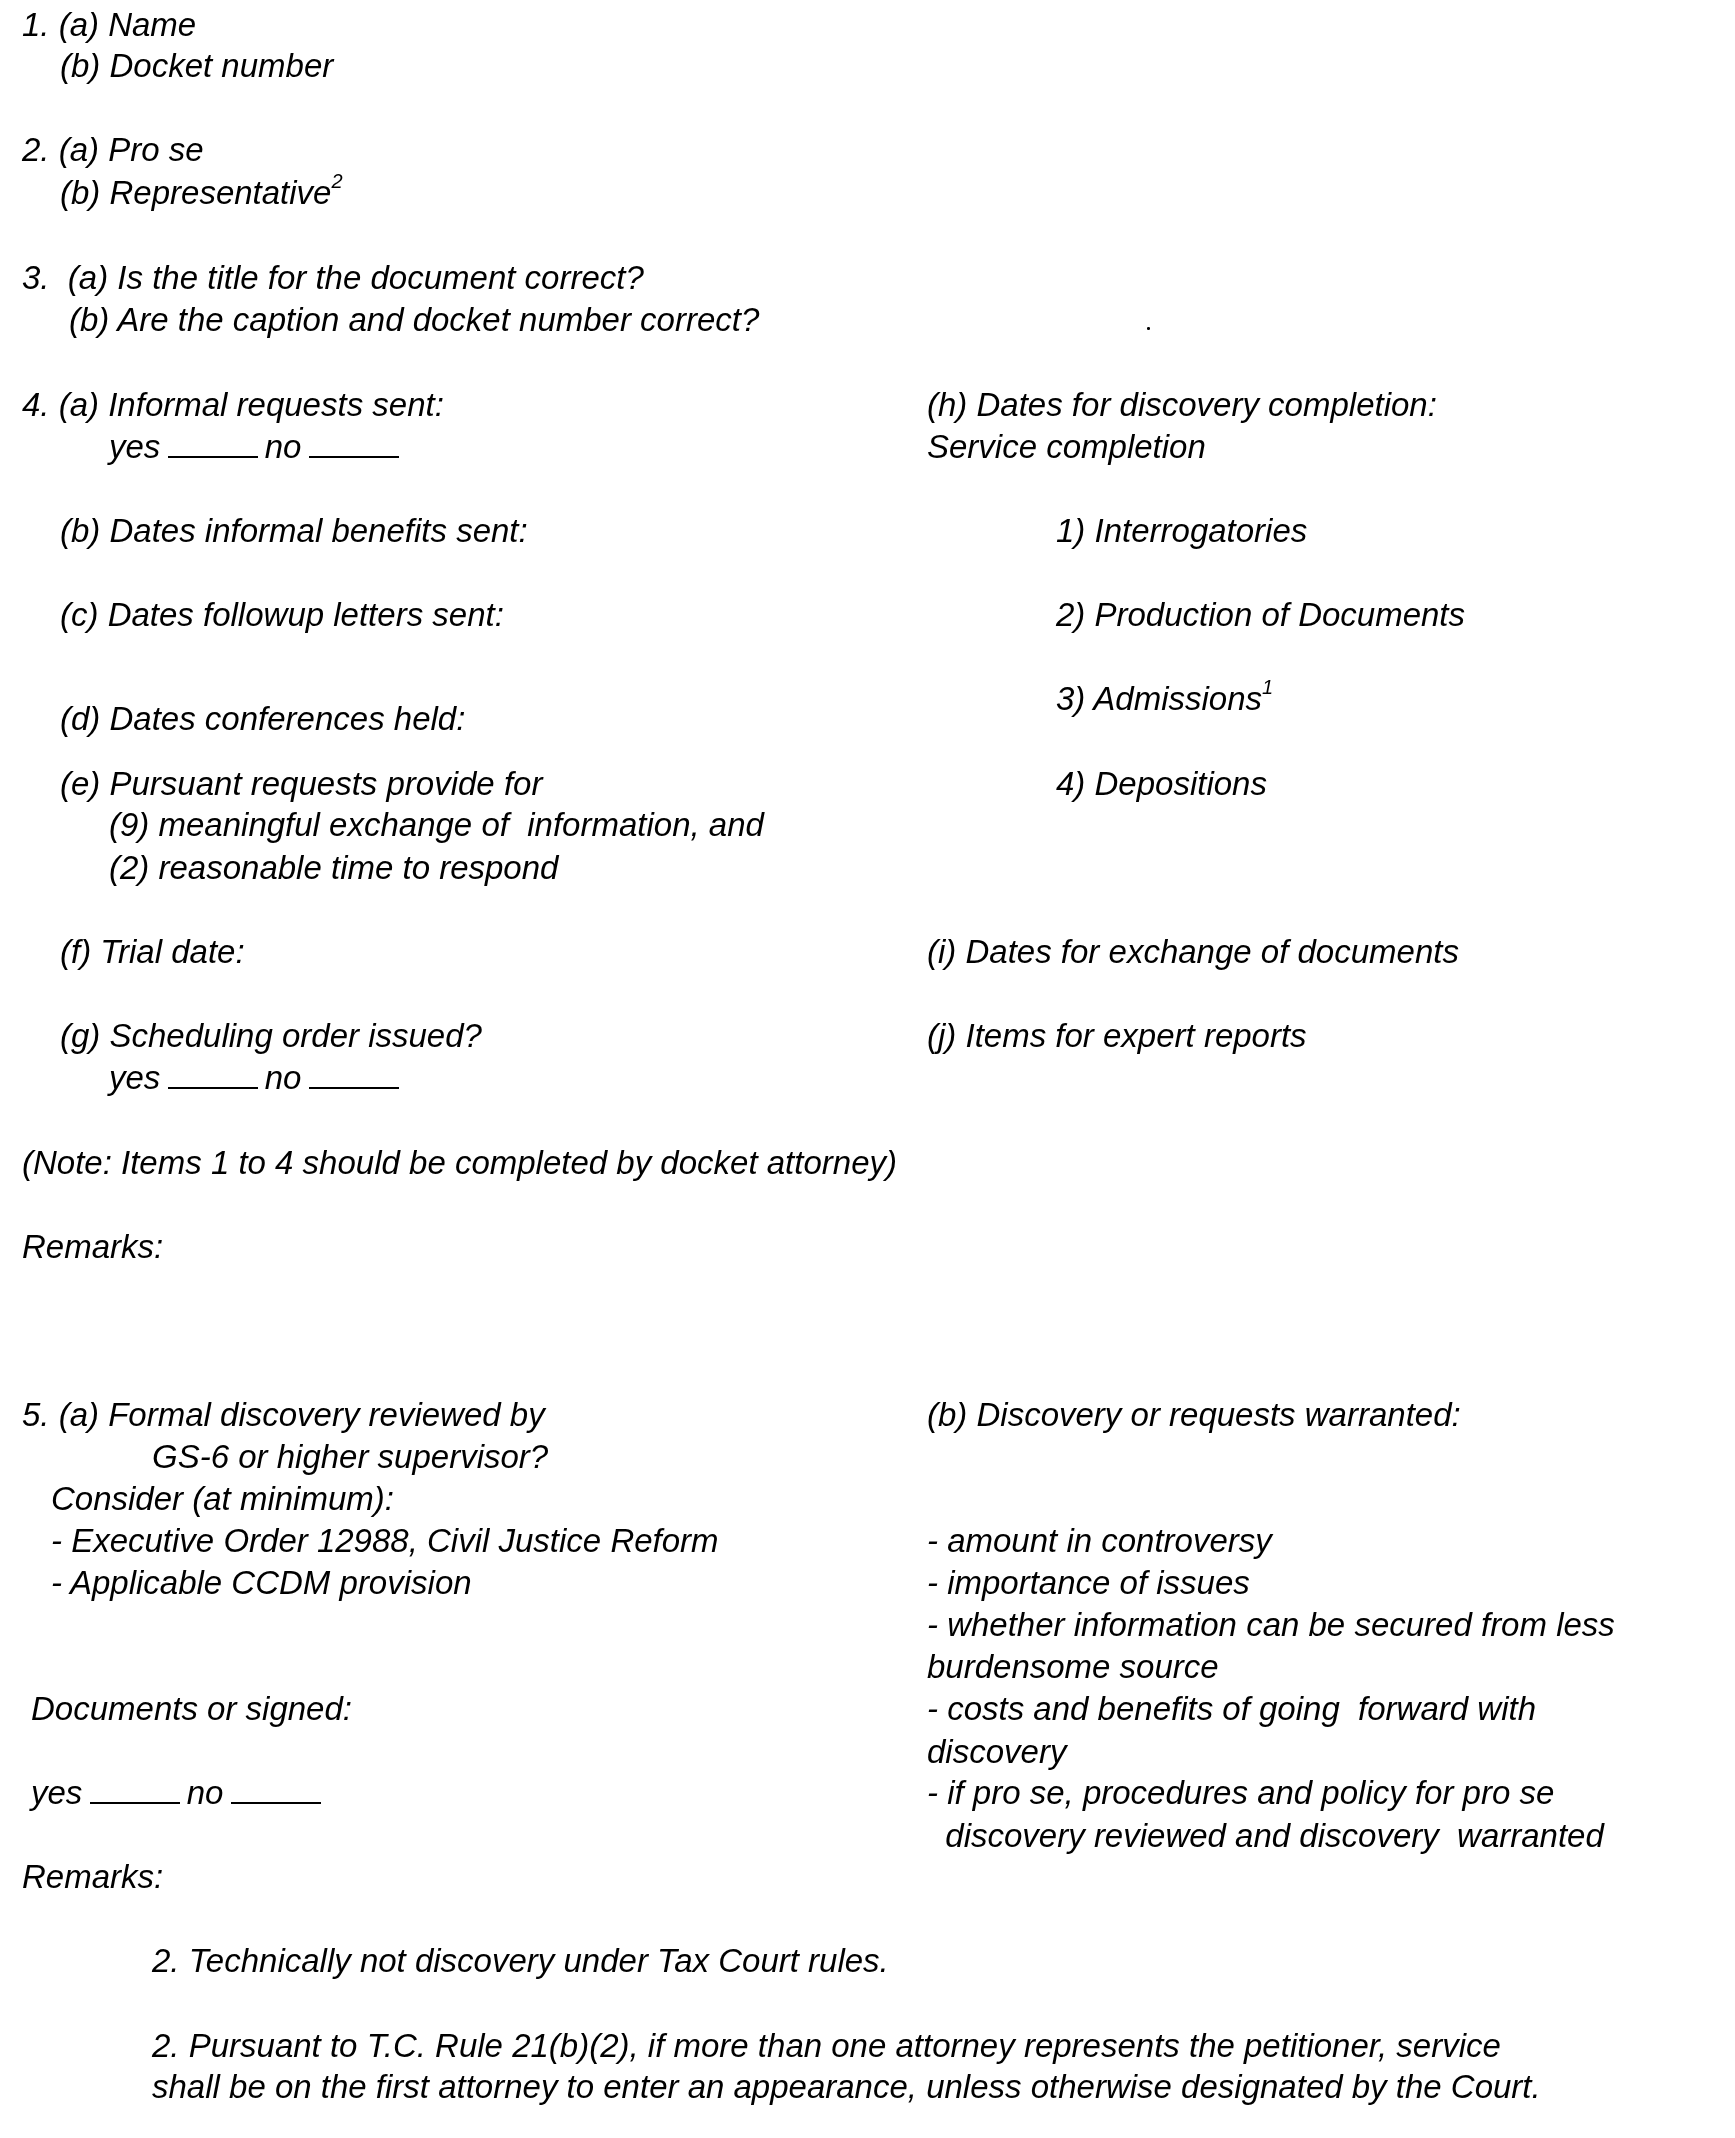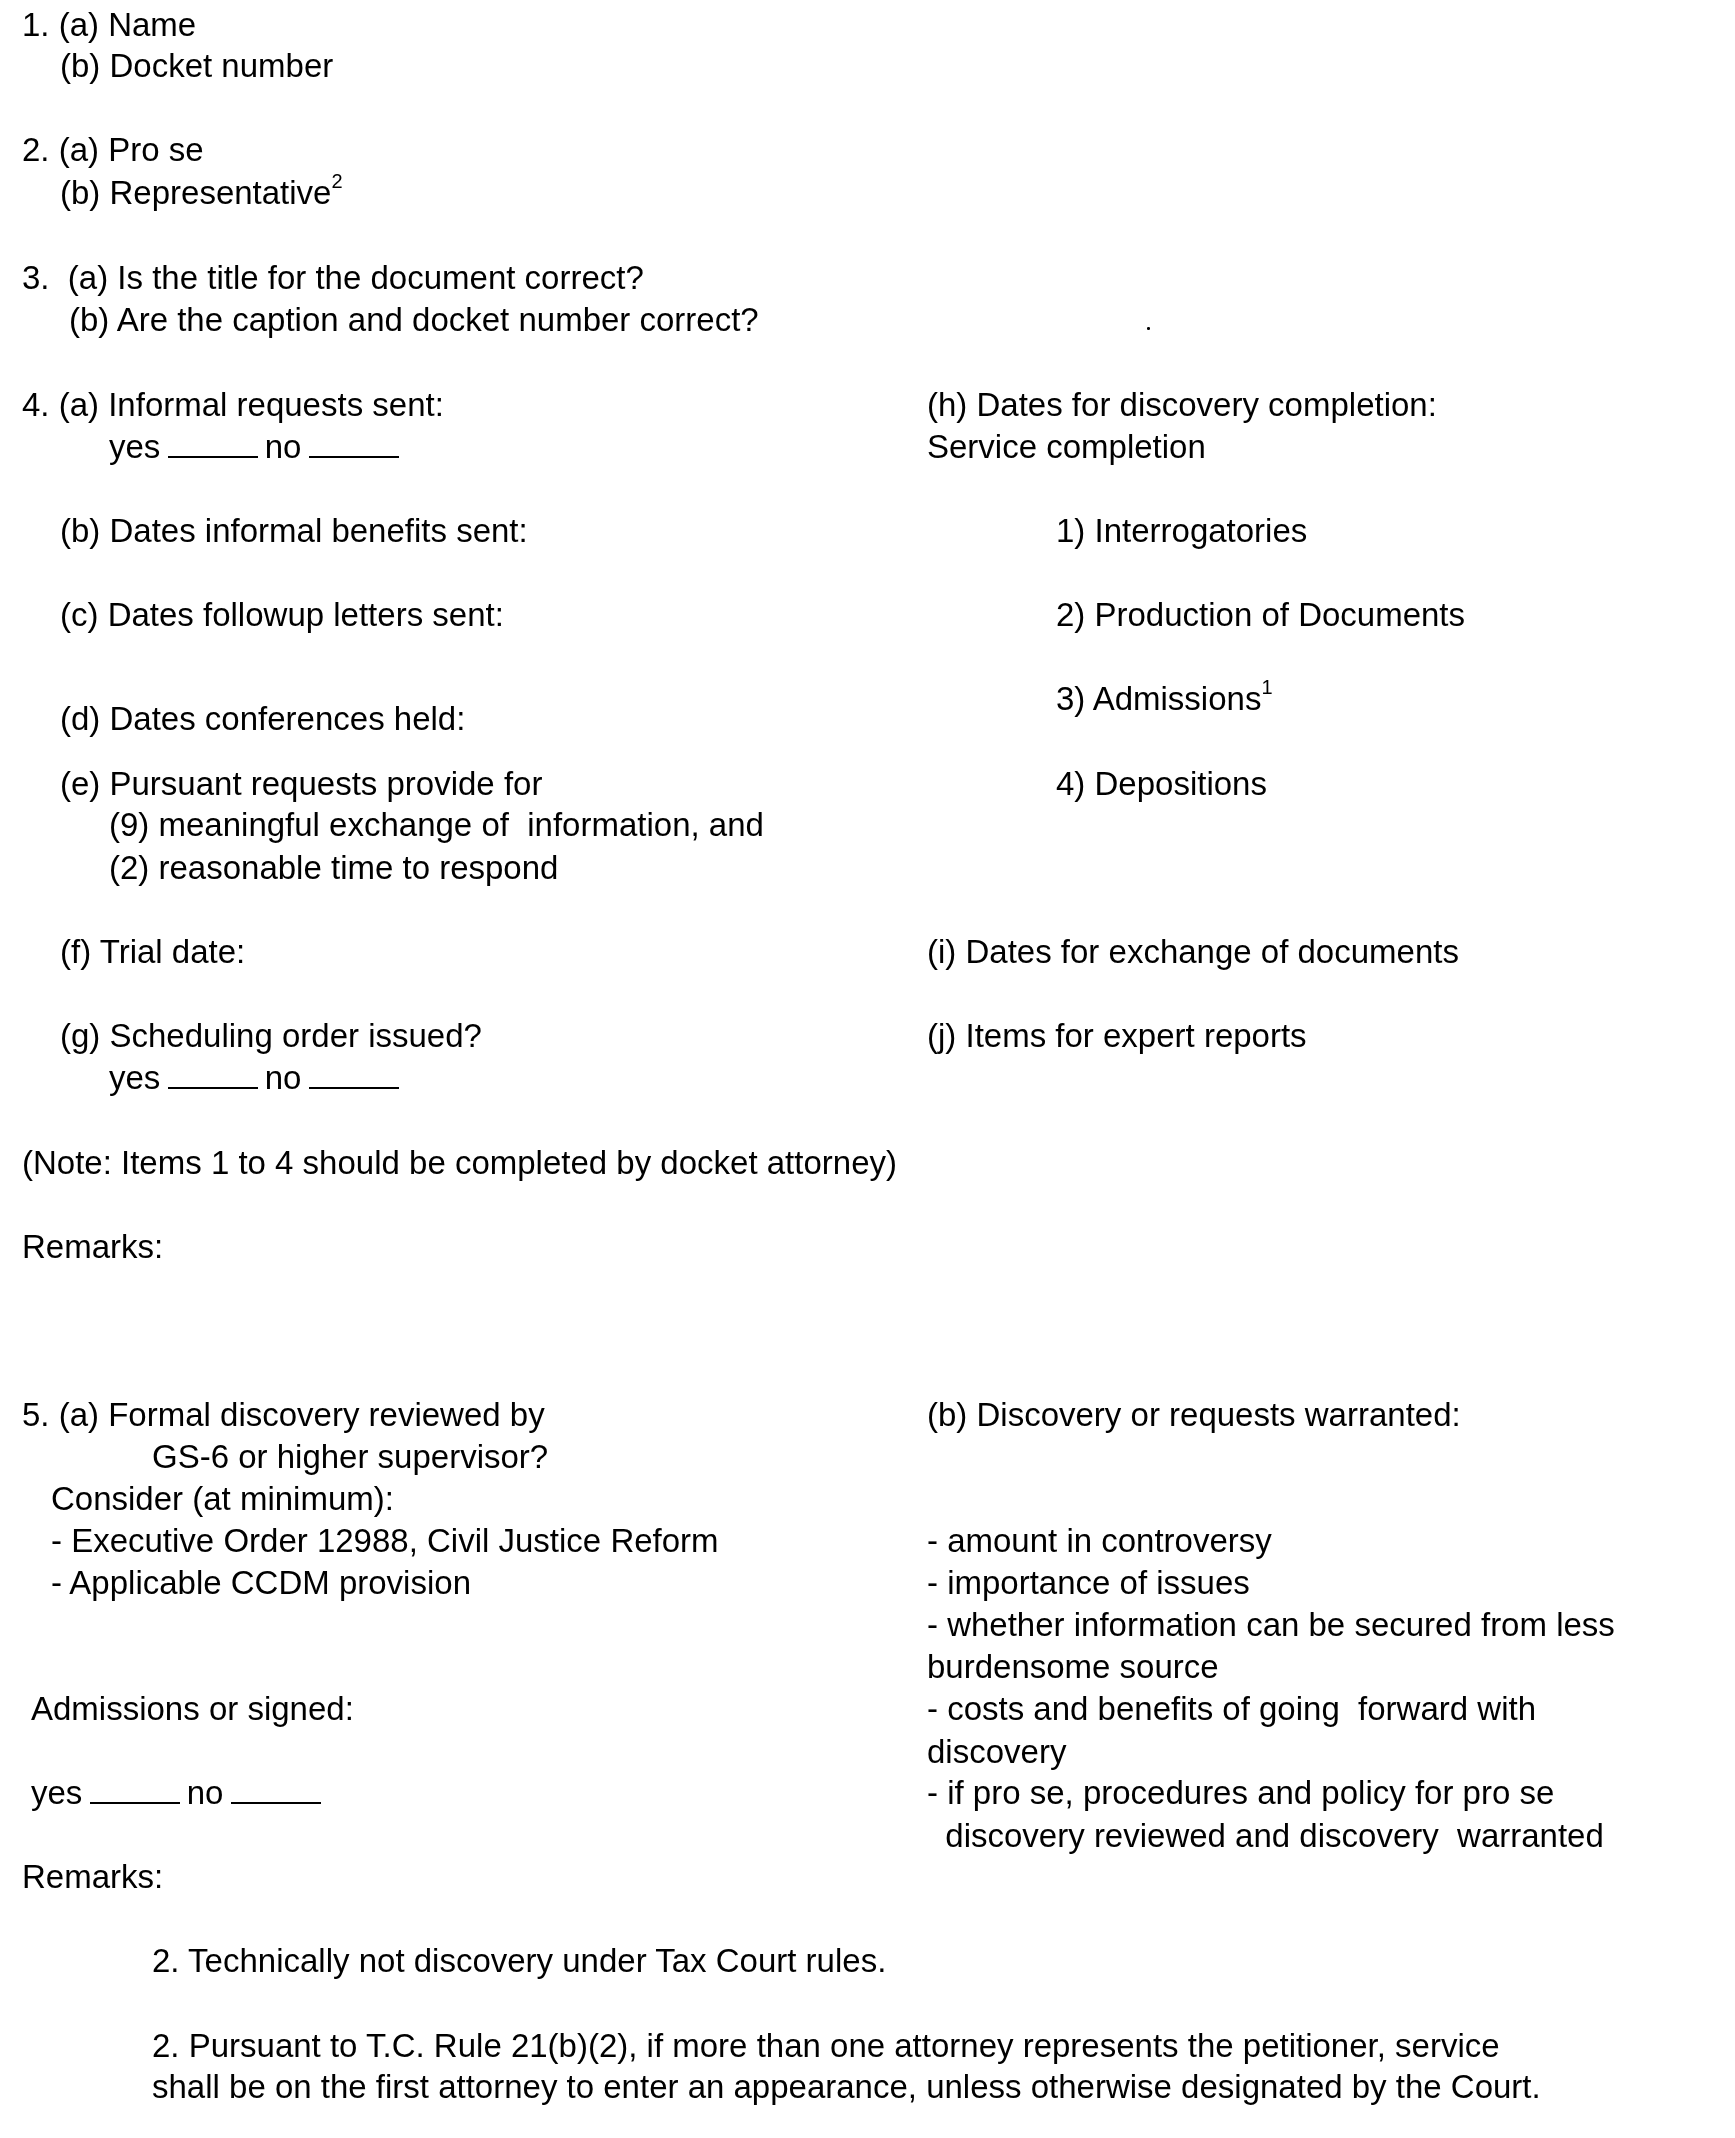--- a/index.html
+++ b/index.html
@@ -1,18 +1,18 @@
 <!DOCTYPE html>
 <html style="font-size:14.5px"><head>
 <meta charset="utf-8">
 <style>
   html, body { margin:0; padding:0; background:#ffffff; }
   body { width:1736px; height:2138px; position:relative; overflow:hidden;
          font-family:"Liberation Sans", sans-serif; font-size:33px; color:#000; line-height:42px; }
-  .t { position:absolute; white-space:pre; }
+  .t { position:absolute; white-space:pre;font-style:italic; }
   .blank { display:inline-block; width:90px; border-bottom:2.7px solid #000; height:27px; vertical-align:baseline; margin:0 7.2px; }
   sup { font-size:20px; line-height:0; position:relative; top:-3.6px; }
   .dot { position:absolute; width:2.7px; height:2.7px; background:#000; border-radius:50%; }
 </style>
 </head>
 <body>
 
 <div class="t" style="left:22px;top:3.6px">1. (a) Name</div>
 <div class="t" style="left:60px;top:45px">(b) Docket number</div>
 
@@ -45,21 +45,21 @@
 <div class="t" style="left:927px;top:1015px">(j) Items for expert reports</div>
 
 <div class="t" style="left:22px;top:1142px">(Note: Items 1 to 4 should be completed by docket attorney)</div>
 <div class="t" style="left:22px;top:1226px">Remarks:</div>
 
 <div class="t" style="left:22px;top:1394px">5. (a) Formal discovery reviewed by</div>
 <div class="t" style="left:152px;top:1436px">GS-6 or higher supervisor?</div>
 <div class="t" style="left:51px;top:1478px">Consider (at minimum):</div>
 <div class="t" style="left:51px;top:1520px">- Executive Order 12988, Civil Justice Reform</div>
 <div class="t" style="left:51px;top:1562px">- Applicable CCDM provision</div>
-<div class="t" style="left:31px;top:1688px">Admissions or signed:</div>
+<div class="t" style="left:31px;top:1688px">Documents or signed:</div>
 <div class="t" style="left:31px;top:1772px"><span>yes</span><span class="blank"></span><span>no</span><span class="blank"></span></div>
 
 <div class="t" style="left:927px;top:1394px">(b) Discovery or requests warranted:</div>
 <div class="t" style="left:927px;top:1520px">- amount in controversy</div>
 <div class="t" style="left:927px;top:1562px">- importance of issues</div>
 <div class="t" style="left:927px;top:1604px">- whether information can be secured from less</div>
 <div class="t" style="left:927px;top:1646px">burdensome source</div>
 <div class="t" style="left:927px;top:1688px">- costs and benefits of going  forward with</div>
 <div class="t" style="left:927px;top:1731px">discovery</div>
 <div class="t" style="left:927px;top:1772px">- if pro se, procedures and policy for pro se</div>

